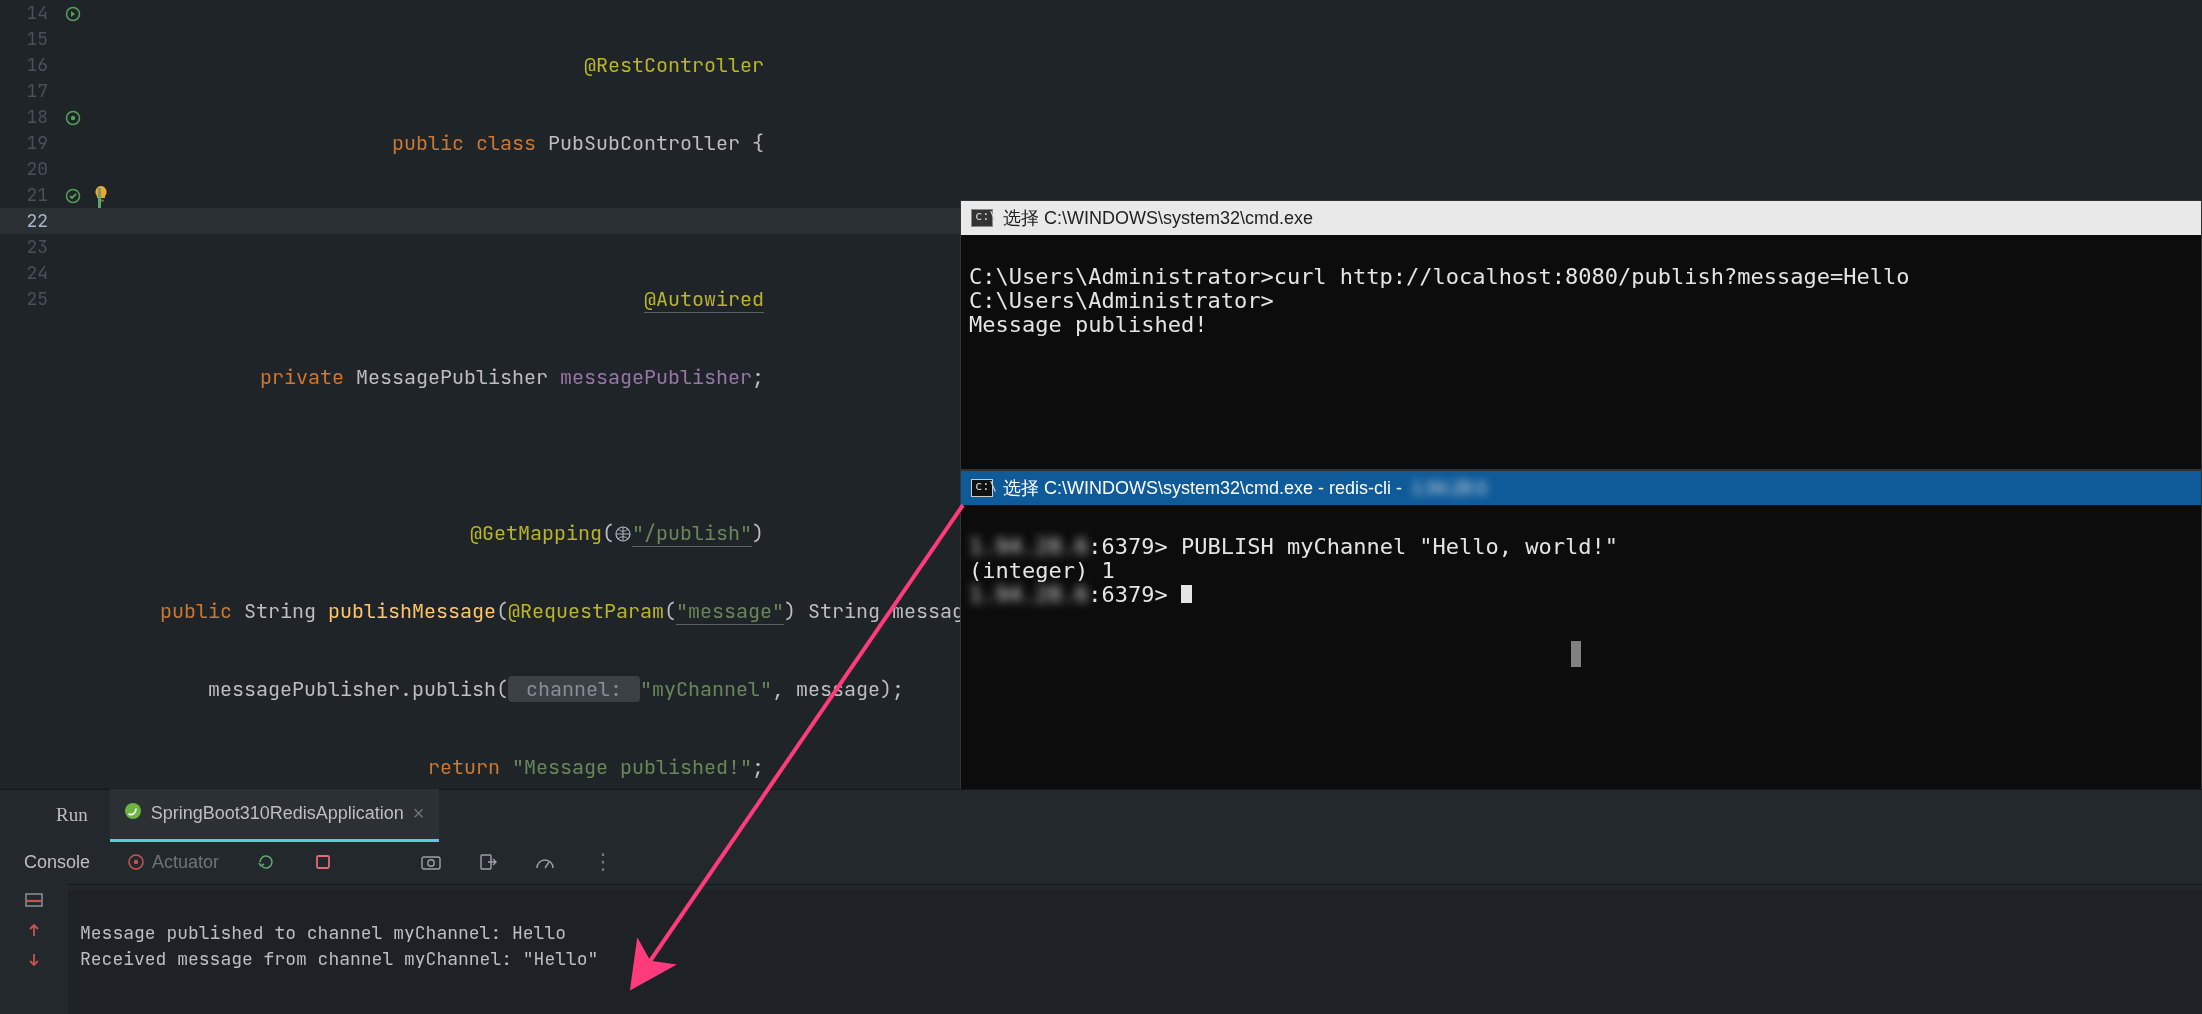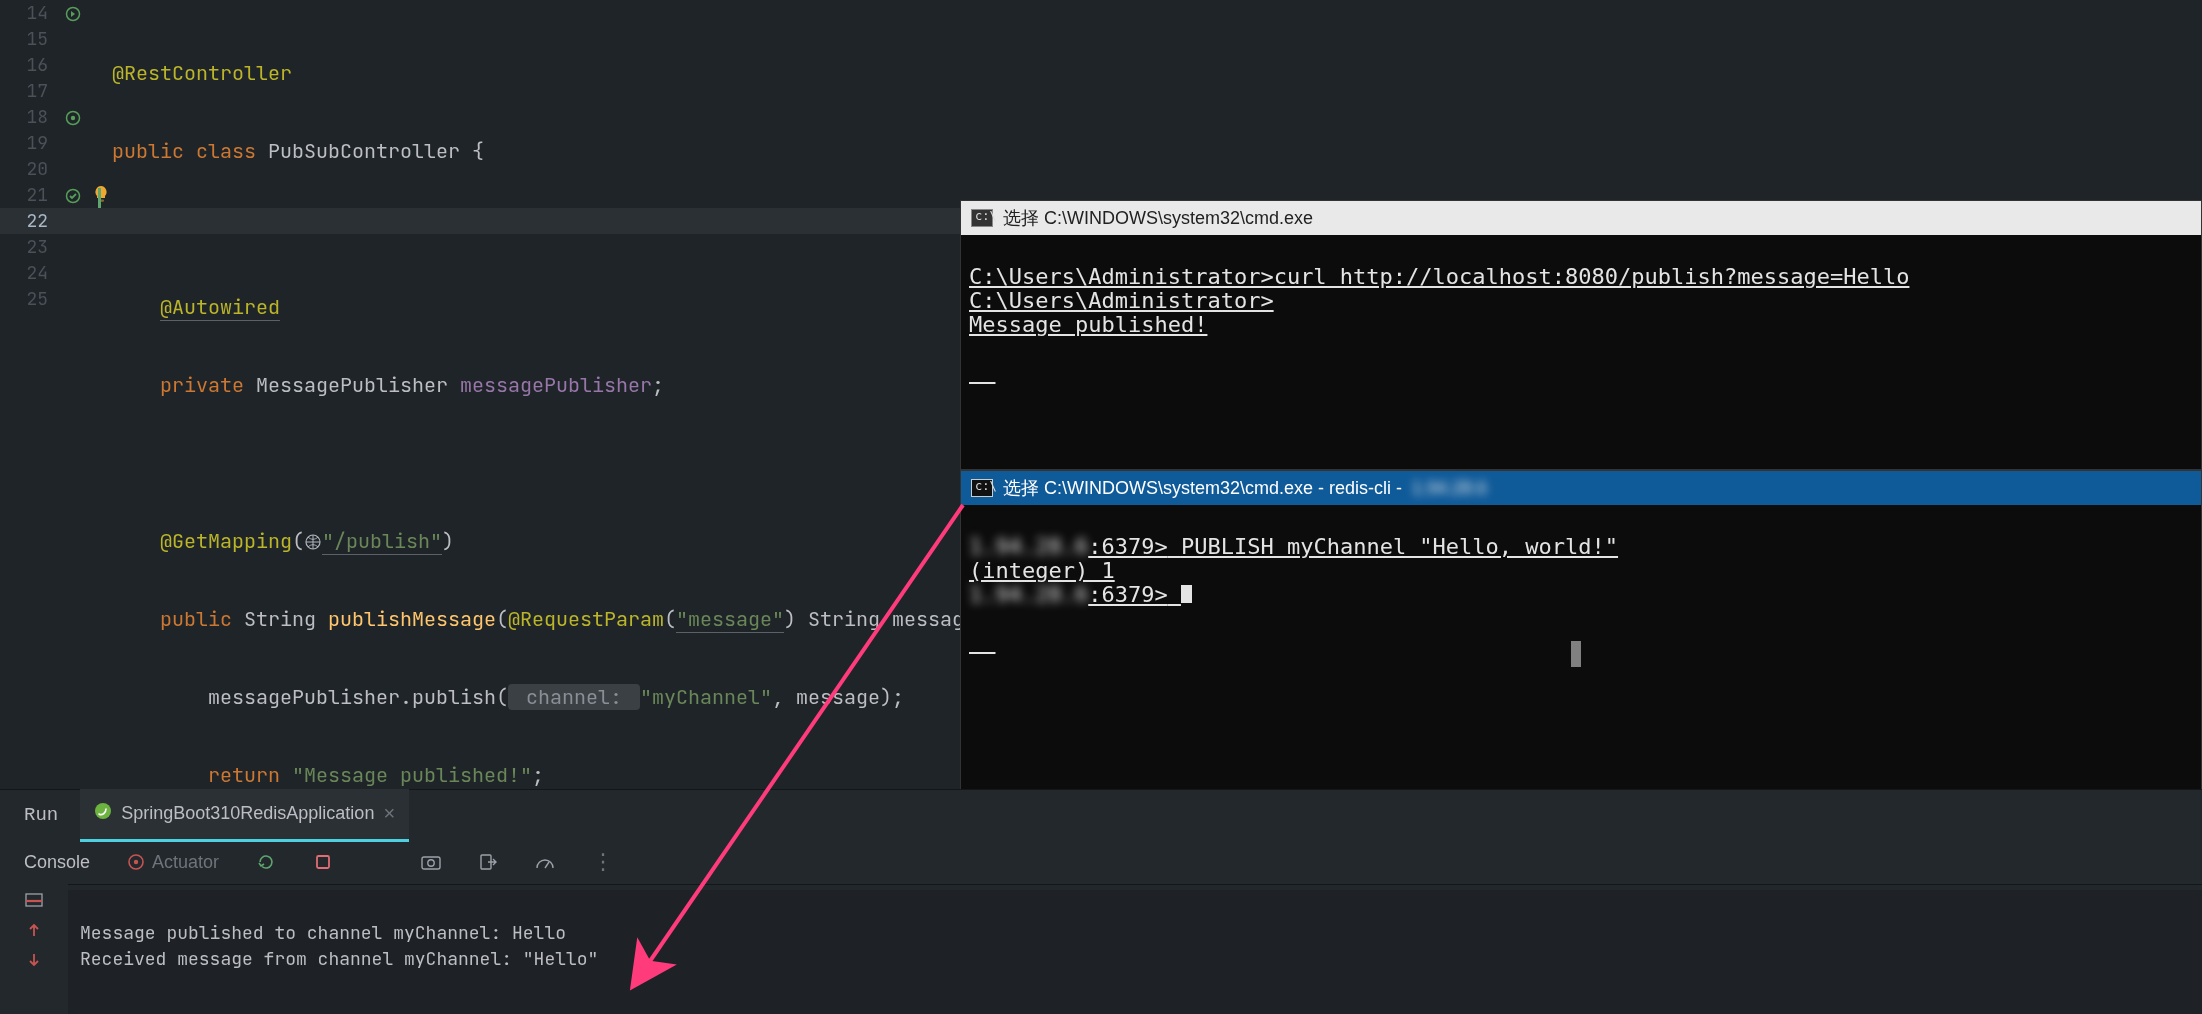--- a/index.html
+++ b/index.html
@@ -30,21 +30,21 @@
     --red-stop:#e06c75;
   }
   html,body{margin:0;padding:0;width:2202px;height:1014px;background:var(--bg-editor);
     font-family:'JetBrains Mono','Consolas',monospace;font-size:20px;color:var(--fg-default);
     overflow:hidden;position:relative;}
 
   
   .editor{position:absolute;left:0;top:0;width:764px;height:790px;}
   .gutter{position:absolute;left:0;top:0;width:56px;height:100%;}
   .marker-col{position:absolute;left:56px;top:0;width:34px;height:100%;}
-  .code{position:absolute;left:112px;top:8px;right:0;height:100%;white-space:pre;}
+  .code{position:absolute;left:112px;top:0;right:0;height:100%;white-space:pre;text-align:right;}
   .line{height:26px;line-height:26px;}
   .ln{display:block;height:26px;line-height:26px;text-align:right;padding-right:8px;
        color:var(--fg-linenum-dim);font-size:18px;}
   .ln.cur{color:var(--fg-linenum-cur);}
   .mk{display:block;height:26px;line-height:26px;text-align:center;}
   .mk svg{vertical-align:-2px;}
   .current-line-bg{position:absolute;left:0;height:26px;background:var(--current-line-bg);right:0;}
 
   .kw{color:var(--kw);}
   .str{color:var(--str);}
@@ -54,22 +54,22 @@
   .ph{background:var(--param-hint-bg);color:var(--param-hint-fg);border-radius:4px;padding:0 6px;}
   .ul{border-bottom:1px solid #5b6167;}
   .fld{color:#9876aa;}
   .globe{display:inline-block;width:18px;height:18px;vertical-align:-3px;}
 
   
   .run-panel{position:absolute;left:0;bottom:0;right:0;height:224px;background:var(--bg-panel);
     border-top:1px solid #141719;}
   .run-header{height:50px;display:flex;align-items:center;padding:0 24px;gap:22px;
     background:var(--bg-toolbar);}
-  .run-title{font-family:Liberation Mono, monospace;font-size:19px;
-    color:var(--fg-default);font-weight:500;}
+  .run-title{font-family:Liberation Serif, serif;font-size:19px;
+    color:var(--fg-default);font-weight:500;margin-left:32px;}
   .run-tab{display:flex;align-items:center;gap:9px;height:50px;padding:0 14px;
     border-bottom:3px solid var(--bg-tab-border);background:var(--bg-tab);
     font-family:-apple-system,BlinkMacSystemFont,'Segoe UI',sans-serif;font-size:18px;}
   .run-tab .close{color:var(--fg-dim);font-size:20px;}
   .run-subbar{height:44px;display:flex;align-items:center;padding:0 24px;gap:37px;
     background:var(--bg-toolbar);border-bottom:1px solid #141719;
     font-family:-apple-system,BlinkMacSystemFont,'Segoe UI',sans-serif;font-size:18px;}
   .console-body{position:absolute;left:68px;right:0;top:100px;bottom:0;padding:4px 12px;
     font-size:18px;line-height:26px;white-space:pre;color:#bcbec4;background:#1e2227;}
   .console-gutter{position:absolute;left:0;top:94px;bottom:0;width:68px;background:var(--bg-toolbar);
@@ -77,21 +77,21 @@
   .vdots{color:var(--fg-dim);font-size:22px;letter-spacing:2px;}
   .ico{width:20px;height:20px;display:inline-flex;align-items:center;justify-content:center;}
 
   
   .cmd{position:absolute;background:var(--cmd-black);border:1px solid #333;
        font-family:'SimSun','NSimSun',monospace;font-size:22px;color:var(--cmd-white);}
   .cmd .titlebar{height:34px;display:flex;align-items:center;padding:0 10px;gap:10px;
     font-family:'Microsoft YaHei','SimSun',sans-serif;font-size:18px;}
   .cmd.top .titlebar{background:var(--cmd-titlebar);color:#222;}
   .cmd.bot .titlebar{background:var(--cmd-titlebar-blue);color:#fff;}
-  .cmd-body{padding:6px 8px;line-height:24px;white-space:pre;text-decoration:underline;}
+  .cmd-body{padding:6px 8px;line-height:24px;white-space:pre;}
   .cmd-icon{width:20px;height:16px;background:#333;border:1px solid #888;display:inline-flex;
     align-items:center;justify-content:center;font-size:12px;color:#ddd;position:relative;}
   .cmd-icon span{position:absolute;left:3px;top:-1px;font-family:monospace;}
   .blur{filter:blur(5px);display:inline-block;}
   .cursor-sq{display:inline-block;width:11px;height:18px;background:#e4e4e4;vertical-align:-1px;}
   .gray-block{position:absolute;width:10px;height:26px;background:#808080;}
 
   
   .arrow-svg{position:absolute;left:0;top:0;width:2202px;height:1014px;pointer-events:none;}
 

